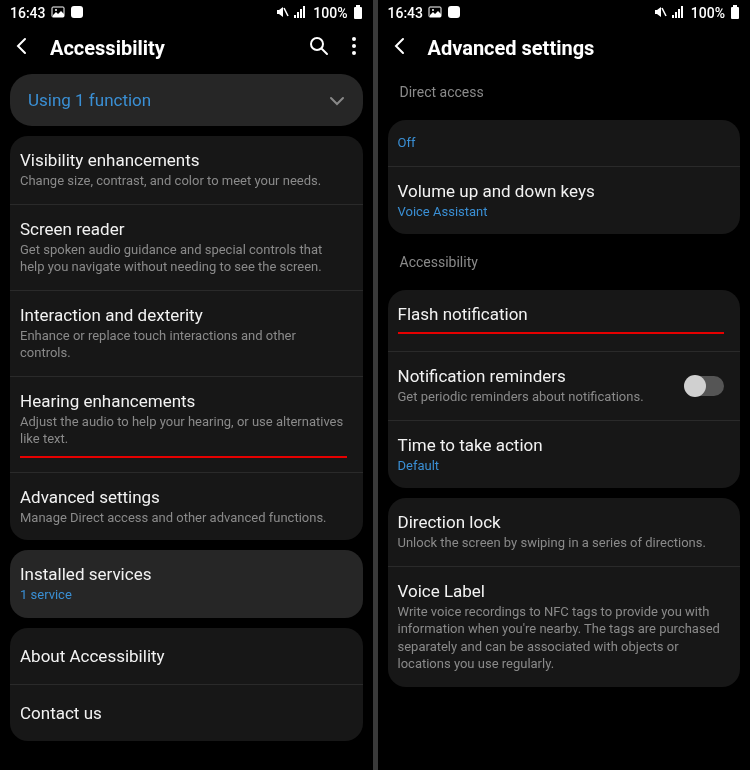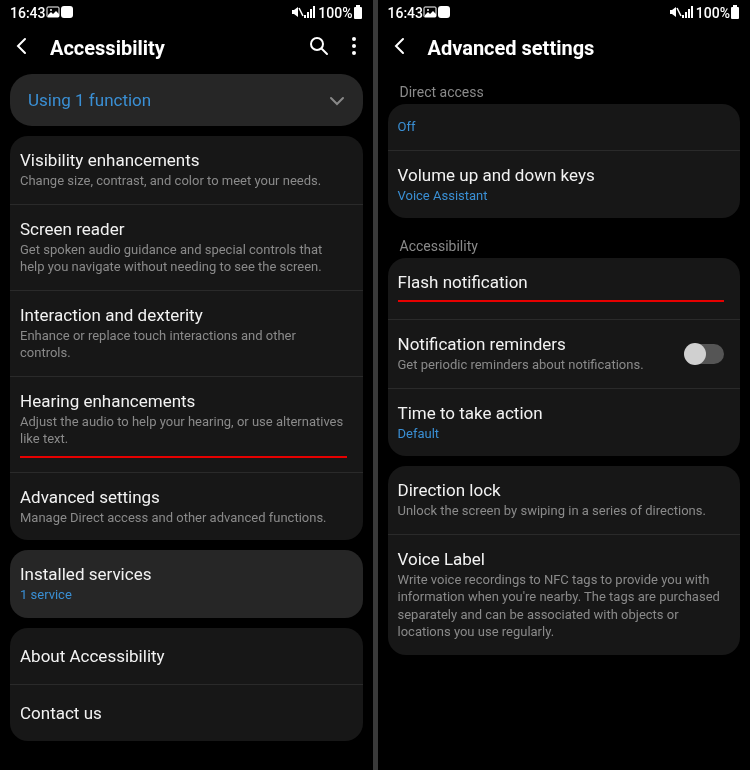--- a/index.html
+++ b/index.html
@@ -26,20 +26,21 @@
     justify-content: space-between;
     align-items: center;
     padding: 4px 10px 4px 10px;
     font-size: 14px;
     font-weight: 500;
     height: 26px;
   }
   .status-left, .status-right {
     display: flex;
     align-items: center;
+    gap: 5px;
     justify-content: space-between;
   }
   .header {
     display: flex;
     align-items: center;
     padding: 10px 12px 14px 12px;
     gap: 18px;
   }
   .back-arrow {
     font-size: 22px;
@@ -101,21 +102,21 @@
     font-size: 13px;
     color: #8a8a8a;
     line-height: 1.35;
   }
   .item-sub.blue {
     color: #3a8fd4;
   }
   .section-label {
     font-size: 14px;
     color: #8a8a8a;
-    padding: 10px 12px 4px 12px;
+    padding: 10px 12px 20px 12px;
   }
   .red-underline {
     height: 2px;
     background: #e60000;
     margin-top: 8px;
   }
   .item-row {
     display: flex;
     align-items: center;
     justify-content: space-between;

